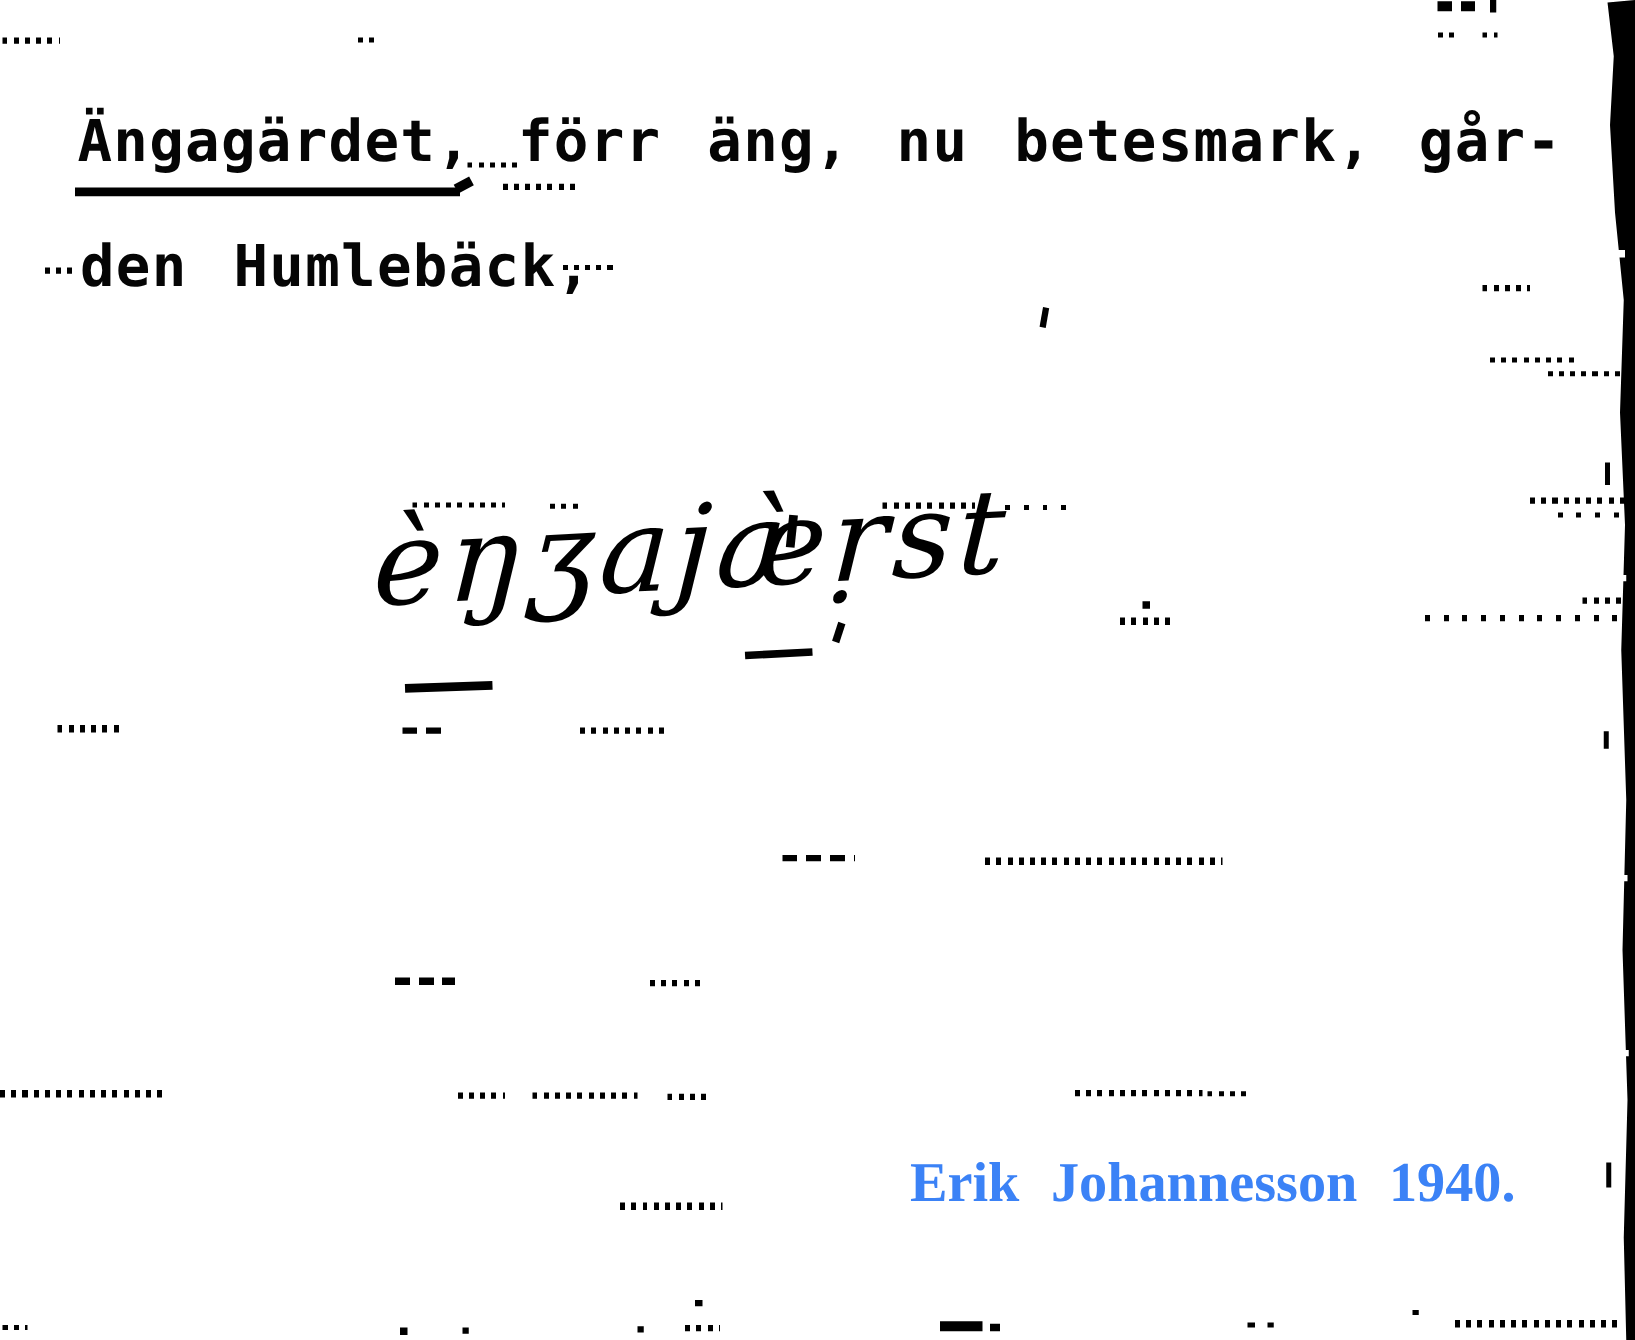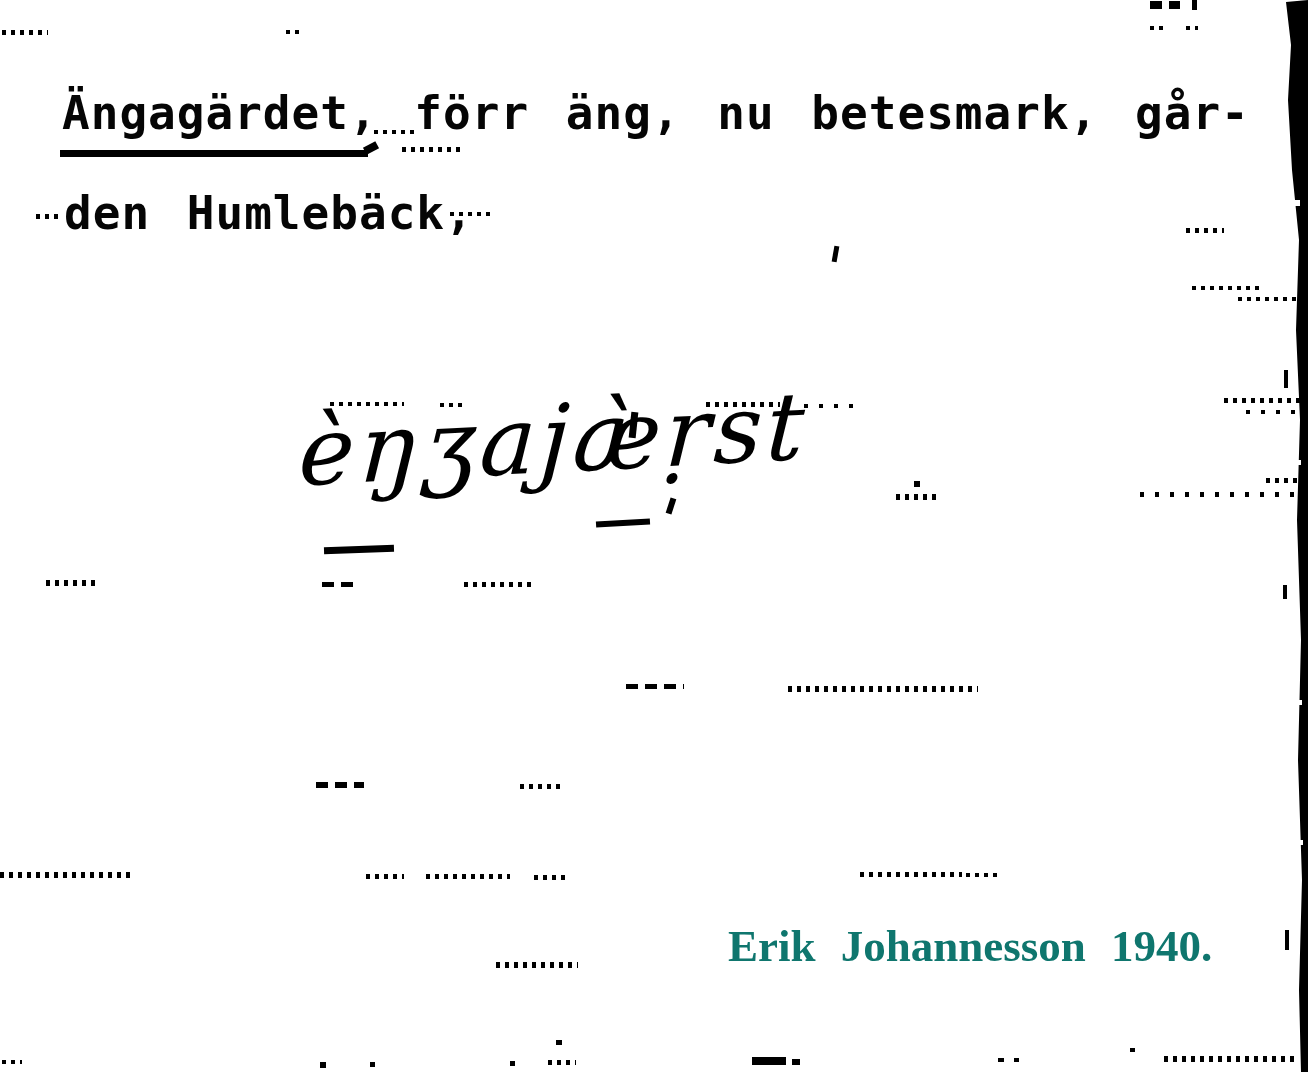--- a/index.html
+++ b/index.html
@@ -52,21 +52,21 @@
   }
   
   .signature{
     position:absolute;
     left:728px;top:920px;
     font-family:"Liberation Serif","DejaVu Serif",serif;
     font-weight:bold;
     font-size:45px;
     word-spacing:14px;
     white-space:nowrap;
-    color:#0f766e;
+    color:#3b82f6;
   }
   
   .art{position:absolute;}
   .solid{background:#000;}
   .dots{background:repeating-linear-gradient(90deg,#000 0 4px,transparent 4px 9px);}
   .dots-sparse{background:repeating-linear-gradient(90deg,#000 0 4px,transparent 4px 15px);}
   .dash{background:repeating-linear-gradient(90deg,#000 0 12px,transparent 12px 19px);}
   .edge-svg{position:absolute;right:0;top:0;width:26px;height:1072px;}
 </style>
 </head>

